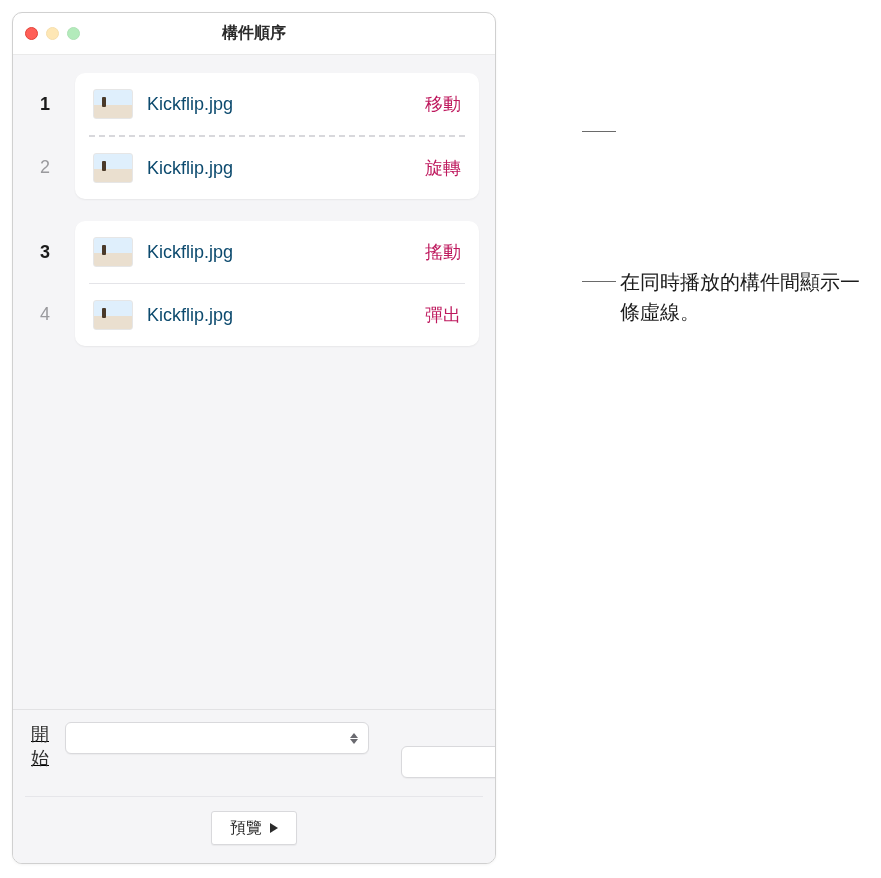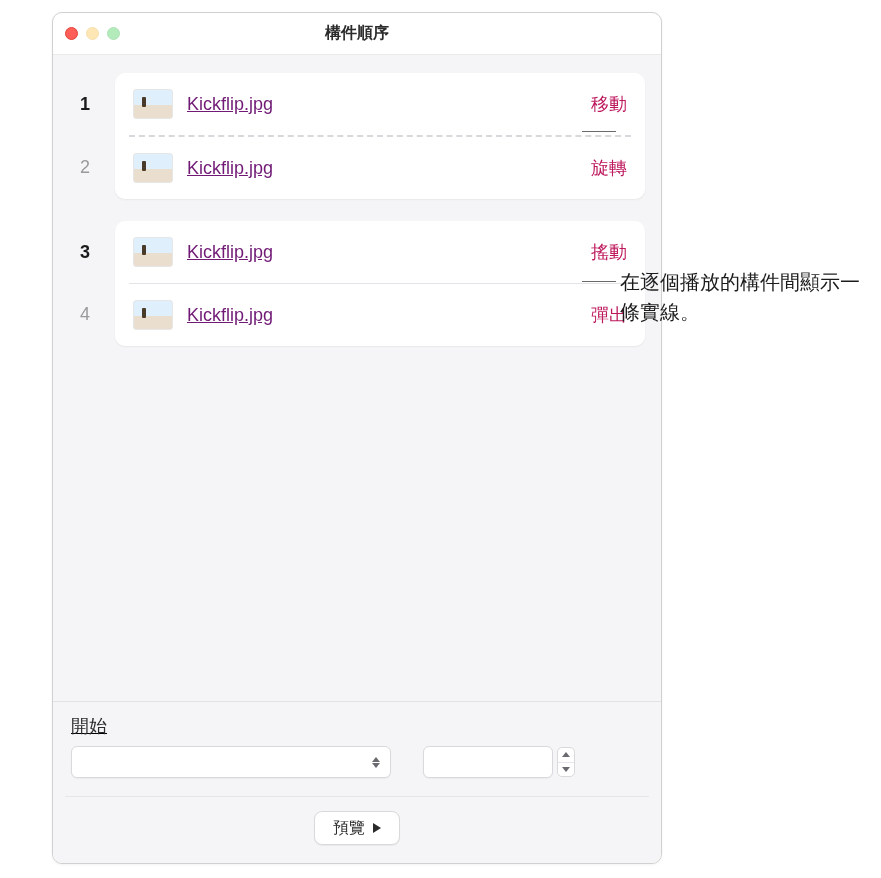--- a/index.html
+++ b/index.html
@@ -7,30 +7,29 @@
     font-family: -apple-system, "Helvetica Neue", Arial, sans-serif;
     background: #fff;
     width: 881px;
     height: 878px;
     position: relative;
   }
   .window {
     position: absolute;
     left: 12px;
     top: 12px;
-    width: 610px;
+    width: 484px;
     height: 852px;
     border: 1px solid #d0d0d0;
     border-radius: 10px;
     background: #fff;
     box-shadow: 0 1px 3px rgba(0,0,0,0.05);
     display: flex;
     flex-direction: column;
     overflow: hidden;
-    margin-left: 40px;
   }
   .titlebar {
     height: 42px;
     display: flex;
     align-items: center;
     position: relative;
     border-bottom: 1px solid #eaeaea;
   }
   .traffic {
     position: absolute;
@@ -103,24 +102,23 @@
   .thumb::after {
     content: "";
     position: absolute;
     left: 8px; top: 7px;
     width: 4px; height: 10px;
     background: #4a3a2a;
     border-radius: 1px;
   }
   .filename {
     font-size: 18px;
-    color: #701a75;
+    color: #0c4a6e;
     font-weight: 500;
     flex: 1;
-    text-decoration: underline;
   }
   .effect {
     font-size: 18px;
     color: #be185d;
   }
   .sep-dashed {
     height: 0;
     border-top: 2px dashed #d8d8dc;
     margin: 0 14px;
   }
@@ -135,21 +133,21 @@
     padding: 12px 18px 18px;
     background: #f5f5f7;
   }
   .controls {
     display: flex;
     gap: 32px;
     align-items: flex-end;
   }
   .control {
     display: flex;
-    flex-direction: column;
+    flex-direction: row;
     text-decoration: underline;
   }
   .control-label {
     font-size: 18px;
     color: #2b2b2b;
     margin-bottom: 8px;
     font-weight: 500;
   }
   .select {
     width: 320px;
@@ -205,21 +203,21 @@
   }
   .preview-row {
     display: flex;
     justify-content: center;
   }
   .preview-btn {
     height: 34px;
     padding: 0 18px;
     background: #fff;
     border: 1px solid #d9d9dc;
-    border-radius: 8px;
+    border-radius: 3px;
     font-size: 16px;
     color: #2b2b2b;
     display: flex;
     align-items: center;
     gap: 8px;
     box-shadow: 0 1px 1px rgba(0,0,0,0.05);
     cursor: pointer;
   }
   .play-tri {
     width: 0; height: 0;
@@ -343,15 +341,15 @@
     </div>
   </div>
 </div>
 
 <div class="callouts">
   <div class="callout" style="top:117px;">
     <div class="line"></div>
   </div>
   <div class="callout" style="top:267px;">
     <div class="line"></div>
-    <div class="text">在逐個播放的構件間顯示一條實線。</div>
+    <div class="text">在同時播放的構件間顯示一條虛線。</div>
   </div>
 </div>
 
 </body></html>

